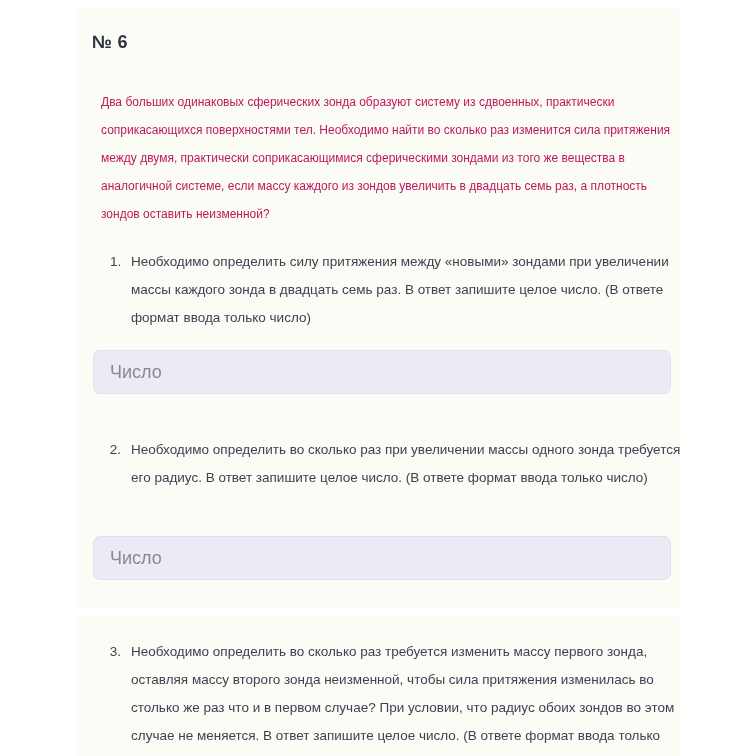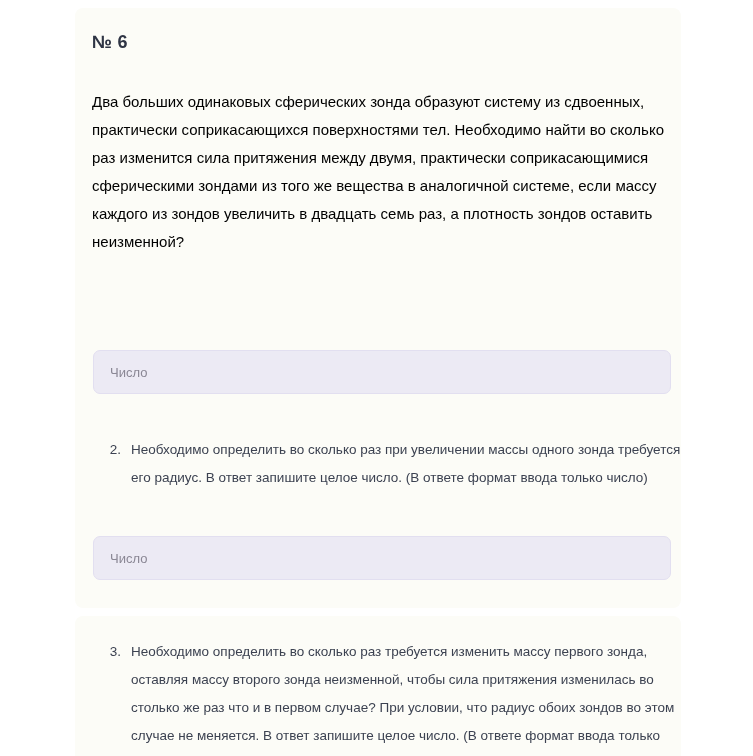--- a/index.html
+++ b/index.html
@@ -50,26 +50,26 @@
     top: 24px;
     font-size: 18px;
     font-weight: bold;
     color: #2f3545;
     letter-spacing: 0.2px;
   }
 
   
   .intro {
     position: absolute;
-    left: 17px;
+    left: 26px;
     top: 80px;
     width: 578px;
-    font-size: 15px;
+    font-size: 12px;
     line-height: 28px;
-    color: #000000;
+    color: #be185d;
   }
 
   
   ol.task-list {
     position: absolute;
     margin: 0;
     padding: 0 0 0 33px;
     list-style-position: outside;
     width: 560px;
     font-size: 13.5px;
@@ -106,40 +106,43 @@
     left: 18px;
     width: 578px;
     height: 44px;
     background: #eceaf4;
     border: 1px solid #e2dff0;
     border-radius: 7px;
     box-sizing: border-box;
     display: flex;
     align-items: center;
     padding: 0 16px;
-    font-size: 13px;
+    font-size: 18px;
     color: #8b5cf6;
     font-family: "Liberation Sans", sans-serif;
     outline: none;
   }
   .answer-input::placeholder { color: #8a8794; opacity: 1; }
   .input-one { top: 342px; }
   .input-two { top: 528px; }
 </style>
 </head>
 <body>
 
 <div class="page">
 
   <div class="card card-top">
 
     <div class="task-title">№ 6</div>
 
     <div class="intro">Два больших одинаковых сферических зонда образуют систему из сдвоенных, практически соприкасающихся поверхностями тел. Необходимо найти во сколько раз изменится сила притяжения между двумя, практически соприкасающимися сферическими зондами из того же вещества в аналогичной системе, если массу каждого из зондов увеличить в двадцать семь раз, а плотность зондов оставить неизменной?</div>
 
+    <ol class="task-list list-one">
+      <li>Необходимо определить силу притяжения между «новыми» зондами при увеличении массы каждого зонда в двадцать семь раз. В ответ запишите целое число. (В ответе формат ввода только число)</li>
+    </ol>
 
     <input class="answer-input input-one" type="text" placeholder="Число" style="">
 
     <ol class="task-list list-two">
       <li>Необходимо определить во сколько раз при увеличении массы одного зонда требуется его радиус. В ответ запишите целое число. (В ответе формат ввода только число)</li>
     </ol>
 
     <input class="answer-input input-two" type="text" placeholder="Число" style="">
   </div>
 

